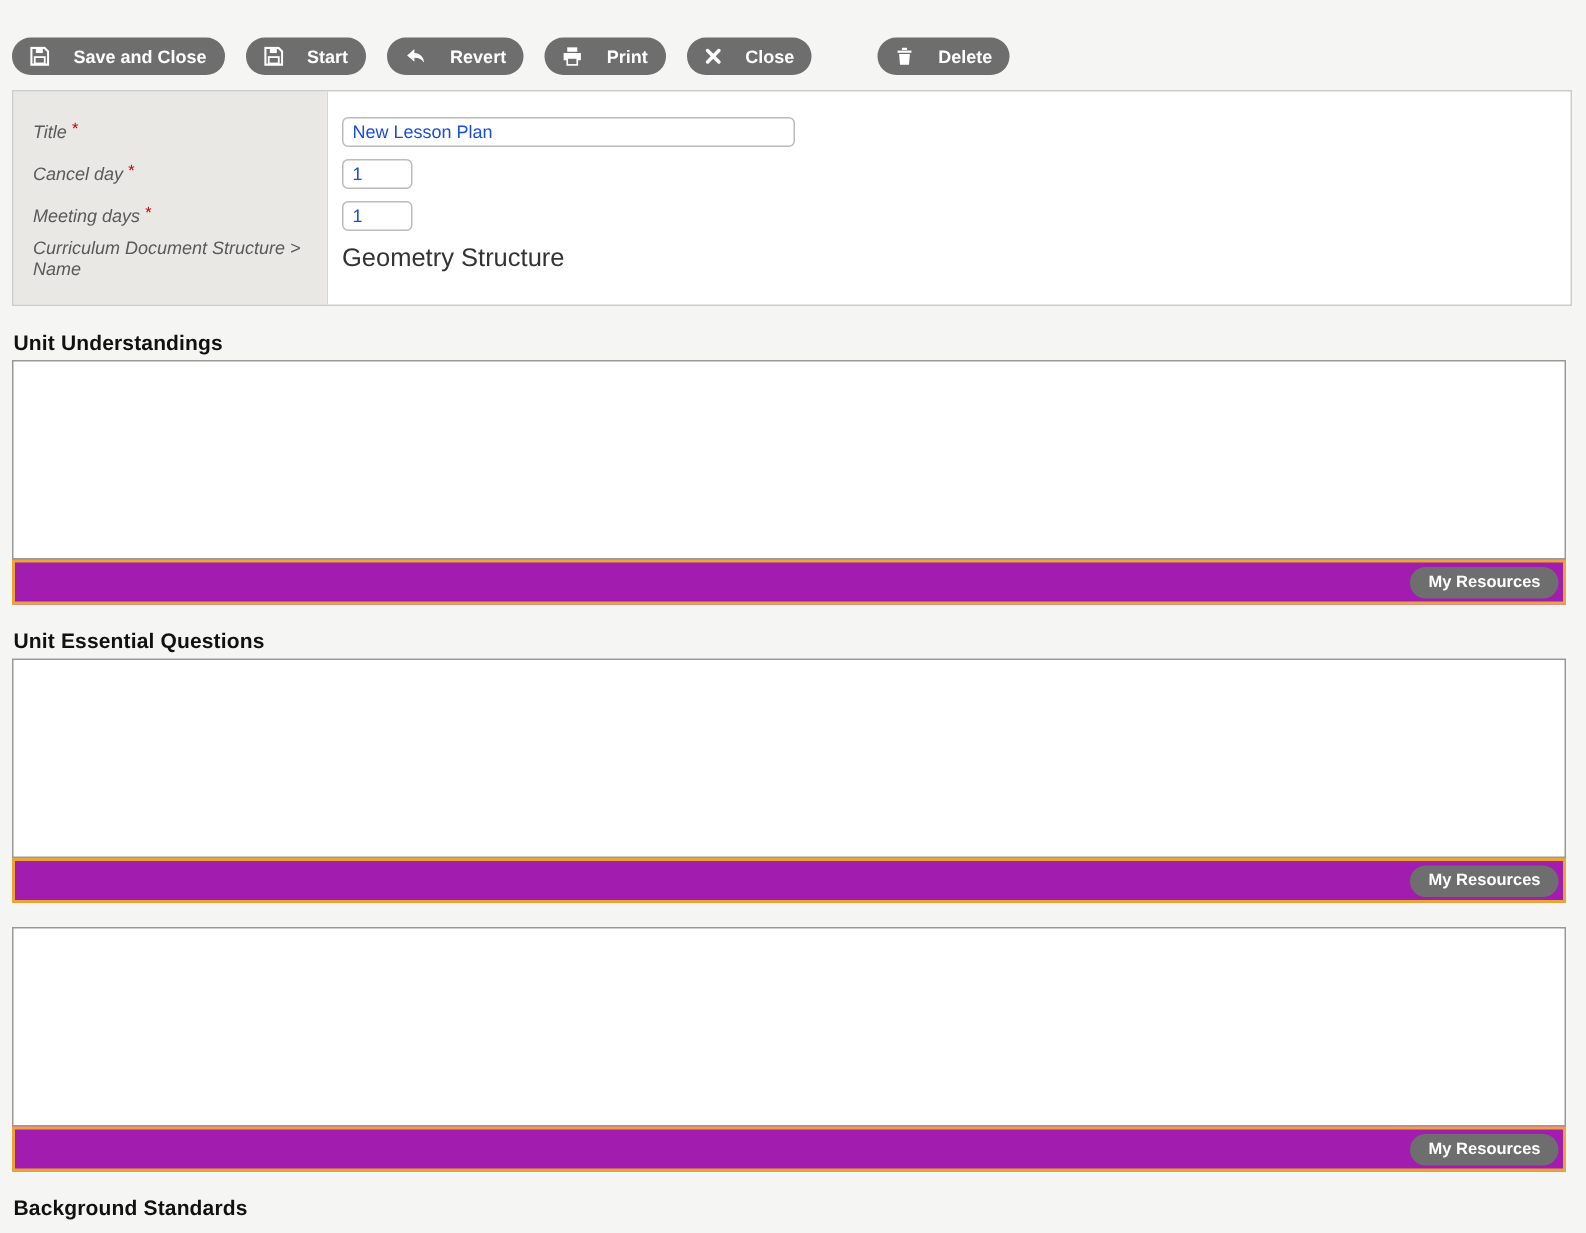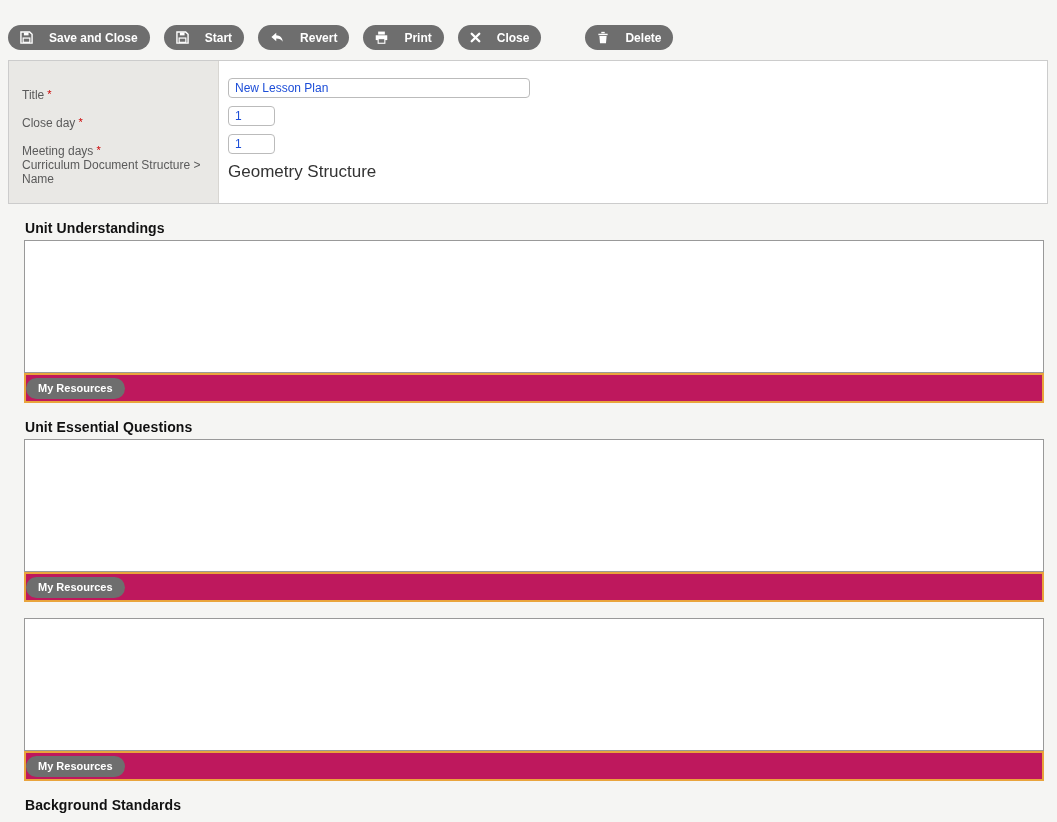--- a/index.html
+++ b/index.html
@@ -29,52 +29,52 @@
     border: 1px solid #cccccc;
     background-image: linear-gradient(to right, #e9e8e5 0, #e9e8e5 209px, #d8d6d2 209px, #d8d6d2 210px, #ffffff 210px);
     background-color: #ffffff;
     padding: 13px 0 17px 0;
     display: grid;
     grid-template-columns: 210px 1fr;
     row-gap: 0;
   }
   .f-label {
     padding-left: 13px; padding-right: 0;
-    height: 28px; display: flex; align-items: flex-end;
-    font-size: 12px; color: #5a5a5a;
+    height: 28px; display: flex; align-items: center;
+    font-size: 12px; color: #5a5a5a; font-style: italic;
   }
   .f-label .req { color: #cc0000; margin-left: 3px; font-size: 11px; position: relative; top: -2px; }
   .f-value { padding-left: 9px; height: 28px; display: flex; align-items: center; }
   .f-input {
     font-family: "Liberation Sans", sans-serif;
     font-size: 12px; color: #1d4ed8;
     border: 1px solid #bbbbbb; border-radius: 4px;
     height: 18px; padding: 0 6px; background: #fff;
   }
   .f-input.wide { width: 288px; }
   .f-input.small { width: 33px; }
   .f-static { font-size: 17px; color: #333; }
 
   
-  .section { margin: 16px 13px 0 24px; }
+  .section { margin: 16px 13px 0 8px; }
   .section h3 {
     margin: 0 0 4px 1px;
     font-size: 14px; font-weight: bold; color: #111;
     letter-spacing: 0.1px;
   }
   .editor {
     background: #fff; border: 1px solid #999999;
     height: 123px; padding: 4px 6px; box-sizing: content-box;
     font-size: 12px; color: #333; outline: none;
   }
   .resource-bar {
-    background: #be185d; border: 2px solid #e9a43c;
+    background: #a21caf; border: 2px solid #e9a43c;
     height: 30px; box-sizing: border-box;
-    display: flex; justify-content: flex-start; align-items: center;
-    padding-right: 13px;
+    display: flex; justify-content: flex-end; align-items: center;
+    padding-right: 3px;
   }
   .resource-btn {
     background: #6e6e6e; color: #fff; border: none; cursor: pointer;
     font-family: "Liberation Sans", sans-serif;
     font-size: 11px; font-weight: bold;
     height: 21px; border-radius: 11px; padding: 0 12px;
     white-space: nowrap;
   }
 </style>
 </head>
@@ -147,21 +147,21 @@
 <div class="form-panel">
   <div class="f-label">
       <span class="ltext">Title</span>
       <span class="req">*</span>
     </div>
   <div class="f-value">
       <input type="text" class="f-input wide" value="New Lesson Plan" style="">
     </div>
 
   <div class="f-label">
-      <span class="ltext">Close day</span>
+      <span class="ltext">Cancel day</span>
       <span class="req">*</span>
     </div>
   <div class="f-value">
       <input type="text" class="f-input small" value="1" style="">
     </div>
 
   <div class="f-label">
       <span class="ltext">Meeting days</span>
       <span class="req">*</span>
     </div>

